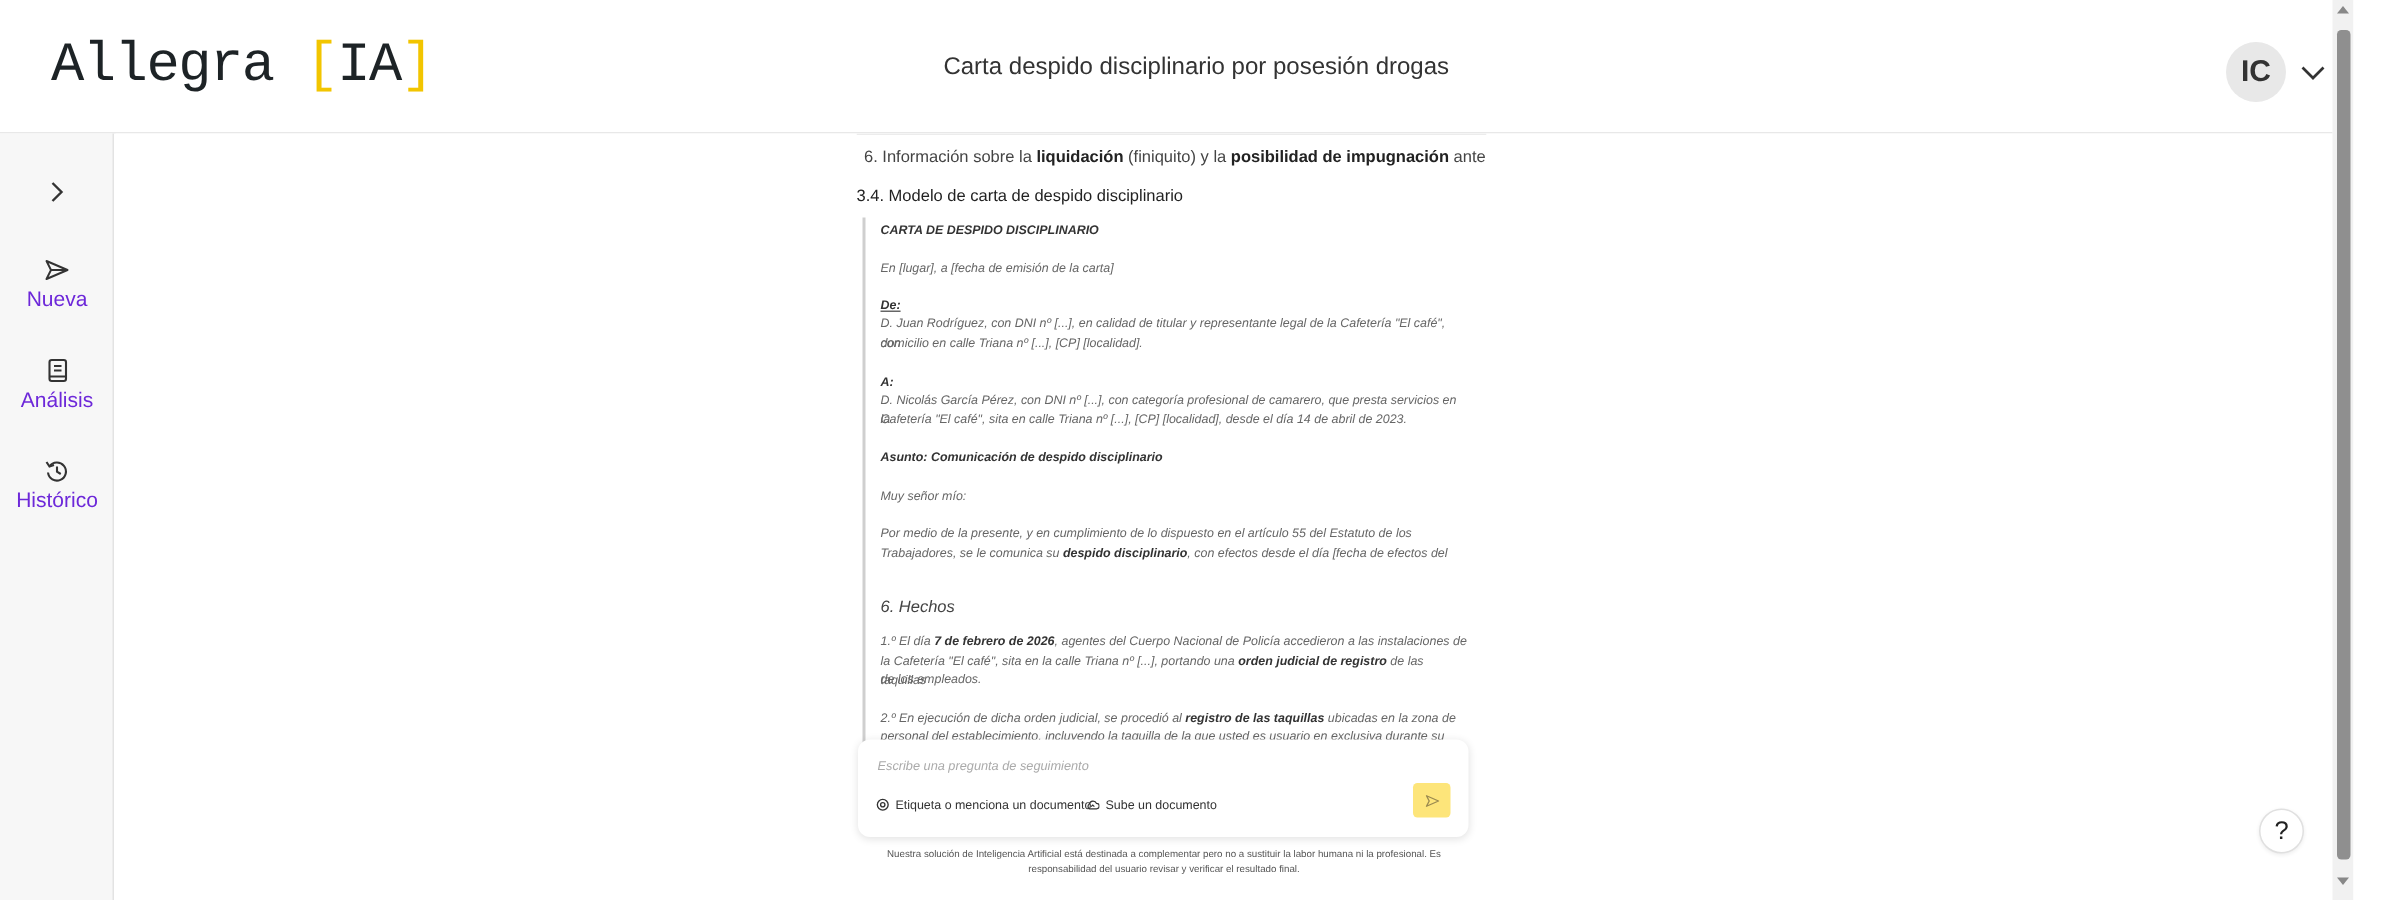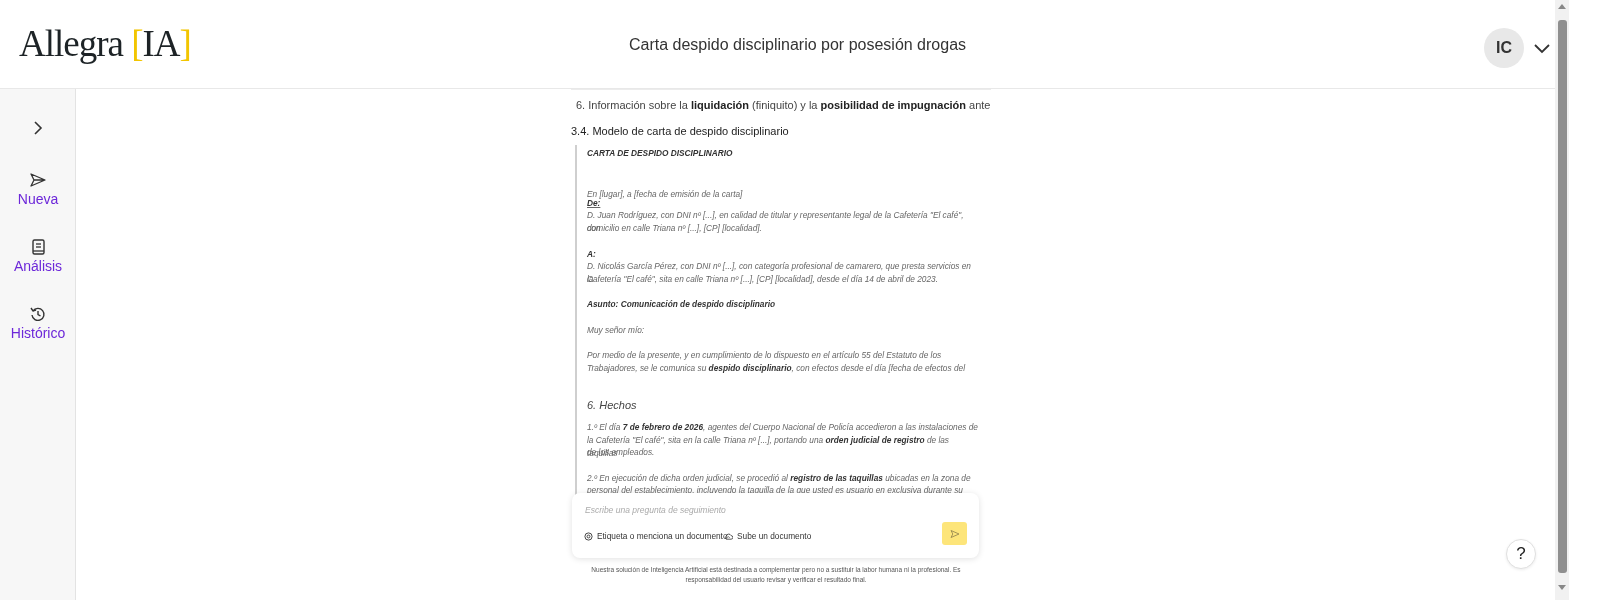--- a/index.html
+++ b/index.html
@@ -5,33 +5,33 @@
   * { box-sizing: border-box; margin: 0; padding: 0; }
   html, body { width: 1600px; height: 600px; overflow: hidden; background: #ffffff; }
   body { font-family: "Liberation Sans", sans-serif; color: #222; position: relative; }
 
   
   .header {
     position: absolute; left: 0; top: 0; width: 1555px; height: 89px;
     background: #ffffff; border-bottom: 1px solid #e8e8e8;
   }
   .logo {
-    position: absolute; left: 19px; top: 22px;
-    font-family: Liberation Serif, serif; font-size: 37px; letter-spacing: -1px;
+    position: absolute; left: 34px; top: 22px;
+    font-family: Liberation Mono, monospace; font-size: 37px; letter-spacing: -1px;
     color: #1d2326; line-height: 44px;
   }
   .logo .bracket { color: #f2c500; font-weight: 300; }
   .page-title {
     position: absolute; left: 0; right: 0; top: 36px; text-align: center;
     font-size: 16px; color: #333; padding-left: 40px;
   }
   .avatar {
     position: absolute; left: 1484px; top: 28px; width: 40px; height: 40px;
     border-radius: 50%; background: #e8e8e8; color: #333;
-    font-size: 16px; font-weight: bold; display: flex; align-items: center; justify-content: center;
+    font-size: 20px; font-weight: bold; display: flex; align-items: center; justify-content: center;
   }
   .account-chevron {
     position: absolute; left: 1532px; top: 40px; width: 20px; height: 16px;
   }
 
   
   .sidebar {
     position: absolute; left: 0; top: 89px; width: 76px; height: 511px;
     background: #f7f7f7; border-right: 1px solid #e3e3e3;
   }
@@ -143,21 +143,21 @@
 <div class="main">
   <div class="doc">
     <div class="topline"></div>
     <div class="item6">
       <span>6. Información sobre la </span><b>liquidación</b><span> (finiquito) y la </span><b>posibilidad de impugnación</b><span> ante la jurisdicción social.</span>
     </div>
     <div class="h3">3.4. Modelo de carta de despido disciplinario</div>
 
     <div class="quote">
       <div class="q" style="top:2px;"><b>CARTA DE DESPIDO DISCIPLINARIO</b></div>
-      <div class="q" style="top:27px;margin-top:16px;">En [lugar], a [fecha de emisión de la carta]</div>
+      <div class="q" style="top:27px;">En [lugar], a [fecha de emisión de la carta]</div>
 
       <div class="q" style="top:52px;text-decoration:underline;"><b>De:</b></div>
       <div class="q" style="top:64px;">D. Juan Rodríguez, con DNI nº [...], en calidad de titular y representante legal de la Cafetería "El café", con</div>
       <div class="q" style="top:77px;">domicilio en calle Triana nº [...], [CP] [localidad].</div>
 
       <div class="q" style="top:103px;"><b>A:</b></div>
       <div class="q" style="top:115px;">D. Nicolás García Pérez, con DNI nº [...], con categoría profesional de camarero, que presta servicios en la</div>
       <div class="q" style="top:128px;">Cafetería "El café", sita en calle Triana nº [...], [CP] [localidad], desde el día 14 de abril de 2023.</div>
 
       <div class="q" style="top:153px;"><b>Asunto: Comunicación de despido disciplinario</b></div>

